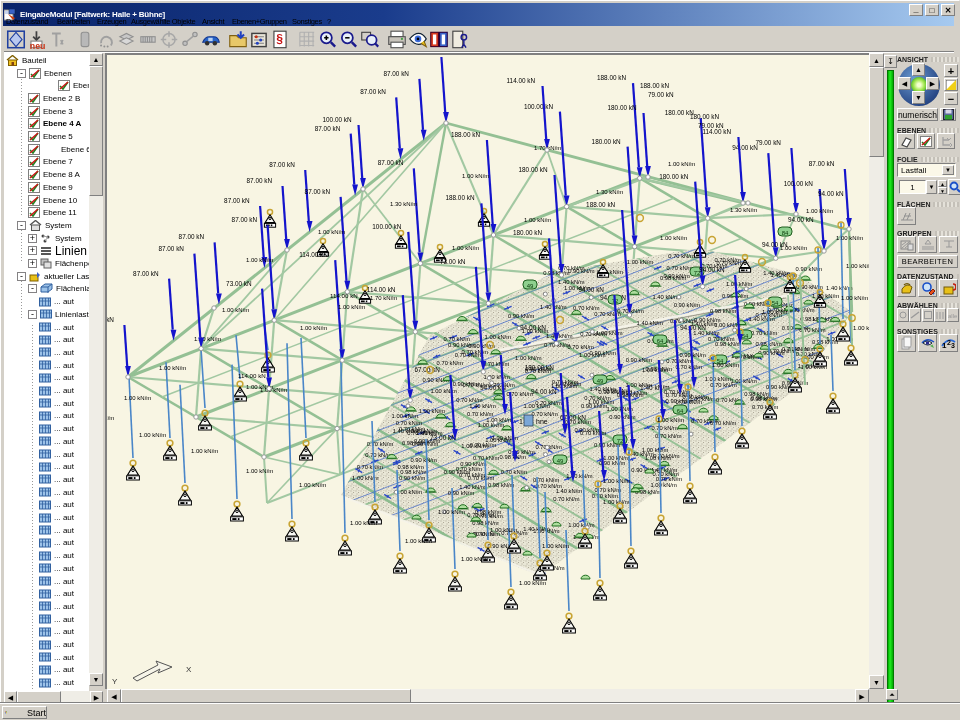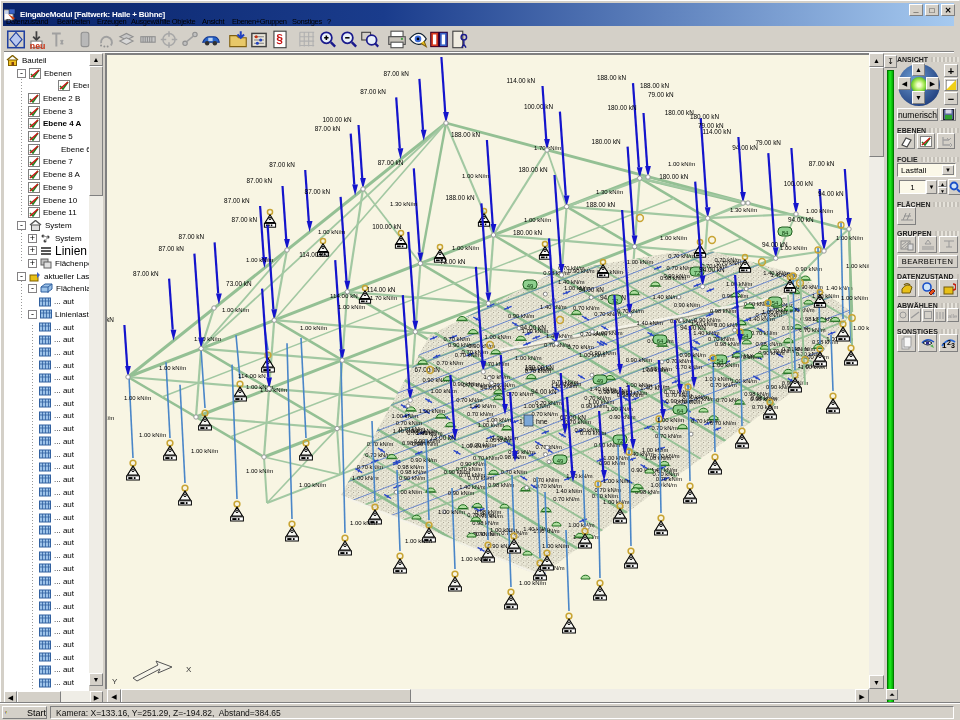--- a/index.html
+++ b/index.html
@@ -2070,14 +2070,13 @@
 <div class="abs" style="left:0;top:703px;width:960px;height:17px;background:#d4d0c8;border-top:1px solid #fff;box-shadow:0 -1px 0 #808080;">
   <div class="btn abs" style="left:2px;top:2px;width:45px;height:13px;display:flex;align-items:center;">
     <svg width="11" height="11" viewBox="0 0 11 11" style="margin-left:2px">
         <rect x="0" y="0" width="5" height="5" fill="#d83a20" transform="skewY(-6)"></rect>
         <rect x="5.5" y="0" width="5" height="5" fill="#4a9e3c" transform="skewY(-6)"></rect>
         <rect x="0" y="5.5" width="5" height="5" fill="#2a6ad8" transform="skewY(-6)"></rect>
         <rect x="5.5" y="5.5" width="5" height="5" fill="#e8c018" transform="skewY(-6)"></rect>
       </svg>
     <span style="font-size:9px;font-weight:normal;margin-left:20px;">Start</span>
   </div>
-  <div class="abs sunk" style="left:50px;top:2px;width:904px;height:13px;background:#d4d0c8;font-size:8.5px;color:#111;padding-left:5px;line-height:12px;">Kamera: X=133.16, Y=251.29, Z=-194.82,&nbsp; Abstand=384.65</div>
 </div>
 
 </body></html>

